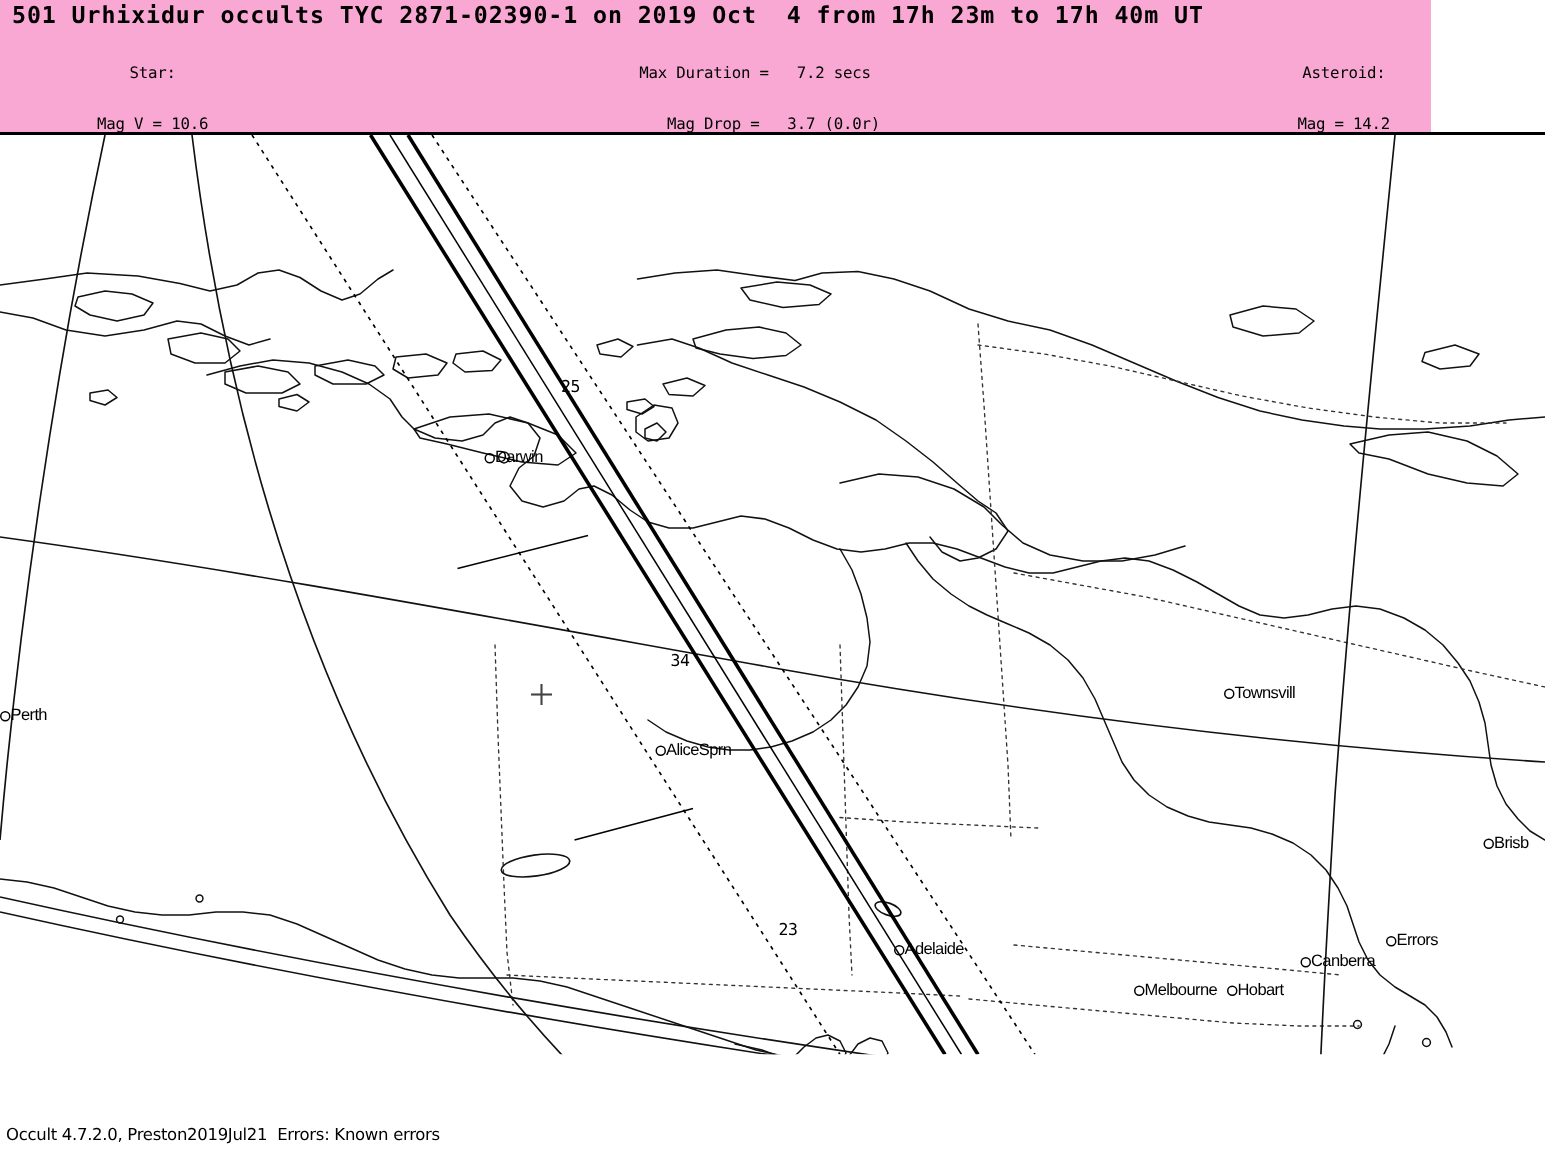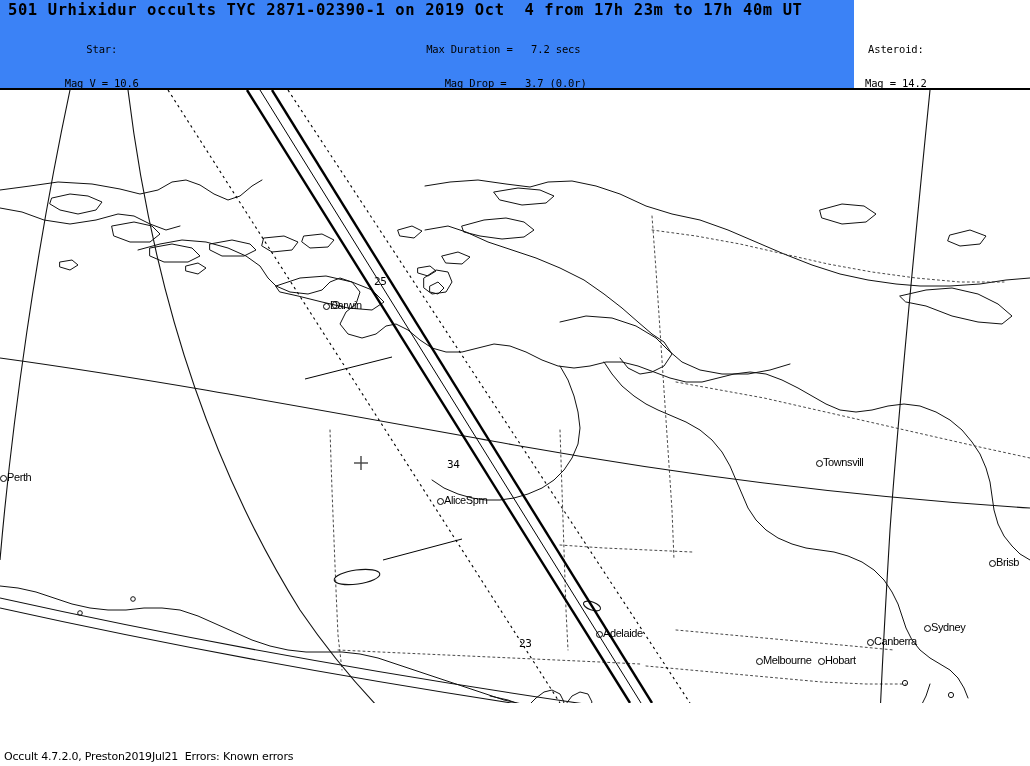--- a/index.html
+++ b/index.html
@@ -14,23 +14,24 @@
     position: relative;
     overflow: hidden;
     font-family: "DejaVu Sans Mono", "Liberation Mono", monospace;
     color: #000000;
   }
 
   
   #header {
     position: absolute;
     left: 0; top: 0;
-    width: 854px;
+    width: 922px;
     height: 88px;
-    background: #3b82f6;
+    background: #f9a8d4;
+    padding-left: 32px;
   }
 
   #title {
     position: absolute;
     left: 8px;
     top: 1px;
     font-family: "DejaVu Sans Mono", "Liberation Mono", monospace;
     font-size: 15.5px;
     font-weight: bold;
     letter-spacing: 0.6px;
@@ -93,21 +94,20 @@
   }
 
   
   .tick-label {
     position: absolute;
     font-family: "DejaVu Sans Mono", "Liberation Mono", monospace;
     font-size: 11px;
     letter-spacing: -0.3px;
     color: #000;
     pointer-events: none;
-    margin-top: 24px;
   }
 
   
   #footer {
     position: absolute;
     left: 4px;
     top: 750px;
     font-family: "DejaVu Sans", "Liberation Sans", sans-serif;
     font-size: 11px;
     letter-spacing: -0.2px;
@@ -303,21 +303,21 @@
     </g>
   </svg>
 
   <div class="city" style="left:323px;  top:209px;"><span class="dot"></span><span>Darwin</span></div>
   <div class="city" style="left:0px;    top:381px;"><span class="dot"></span><span>Perth</span></div>
   <div class="city" style="left:437px;  top:404px;"><span class="dot"></span><span>AliceSprn</span></div>
   <div class="city" style="left:816px;  top:366px;"><span class="dot"></span><span>Townsvill</span></div>
   <div class="city" style="left:596px;  top:537px;"><span class="dot"></span><span>Adelaide</span></div>
   <div class="city" style="left:756px;  top:564px;text-align:right;"><span class="dot"></span><span>Melbourne</span></div>
   <div class="city" style="left:818px;  top:564px;"><span class="dot"></span><span>Hobart</span></div>
-  <div class="city" style="left:924px;  top:531px;"><span class="dot"></span><span>Sydney</span></div>
+  <div class="city" style="left:924px;  top:531px;"><span class="dot"></span><span>Errors</span></div>
   <div class="city" style="left:867px;  top:545px;text-align:center;"><span class="dot"></span><span>Canberra</span></div>
   <div class="city" style="left:989px;  top:466px;"><span class="dot"></span><span>Brisb</span></div>
 
   <div class="tick-label" style="left:374px; top:161px;">25</div>
   <div class="tick-label" style="left:447px; top:344px;">34</div>
   <div class="tick-label" style="left:519px; top:523px;">23</div>
 </div>
 
 <div id="footer">Occult 4.7.2.0, Preston2019Jul21  Errors: Known errors</div>
 

